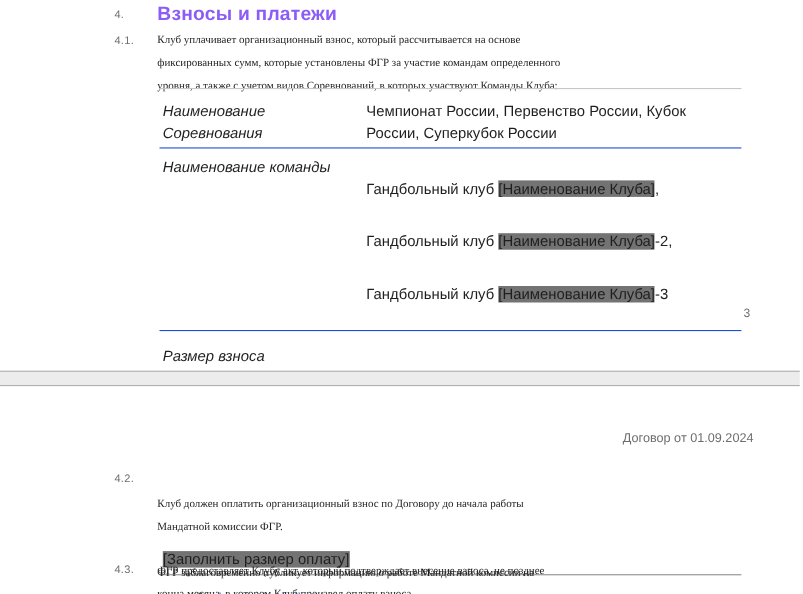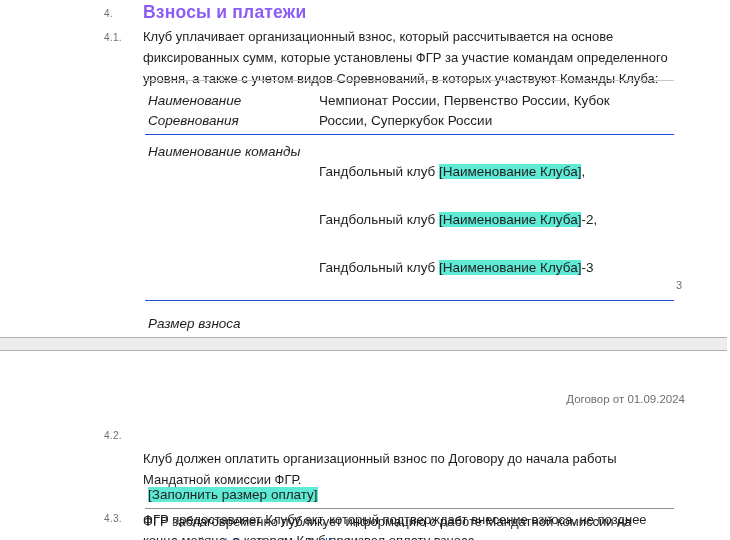--- a/index.html
+++ b/index.html
@@ -24,52 +24,53 @@
     position:absolute;
     left:143px; top:2px;
     font-size:17.5px;
     font-weight:bold;
     color:#8b5cf6;
     letter-spacing:0.2px;
   }
   .para {
     position:absolute;
     left:143px;
-    font-size:13px;
+    font-size:10px;
     line-height:21px;
     white-space:pre-line;
+    font-family:Liberation Serif, serif;
   }
   .p41 { top:26px; width:565px; }
   .n41 { top:32px; }
 
   .fees-table {
     position:absolute;
     left:145px; top:80px;
     width:529px;
     border-top:1px solid #c6c6c6;
     border-bottom:1px solid #909090;
     font-size:13.5px;
   }
-  .trow { display:flex; }
+  .trow { display:flex;gap:14px; }
   .trow + .trow { border-top:1px solid #1d4ed8; }
   .tlabel {
     width:171px;
     flex:0 0 171px;
     font-style:italic;
     line-height:20px;
     white-space:pre-line;
   }
   .tvalue { flex:1; line-height:20px; white-space:pre-line; }
   .row1 { padding:10px 0 3px 3px; }
   .row2 { padding:7px 0 2px 3px; }
   .row3 { padding:13px 0 3px 3px;flex-direction:column; }
   .team-line { margin-bottom:8px; line-height:20px; }
   .team-line:last-child { margin-bottom:0; }
   .ph {
-    background:#5eead4;
+    background:#737373;
   }
   .page-number {
     position:absolute;
     top:279px; left:672px;
     width:14px; text-align:center;
     font-size:11px; color:#6e6e6e;
   }
   .page-break {
     position:absolute;
     top:337px; left:0;

